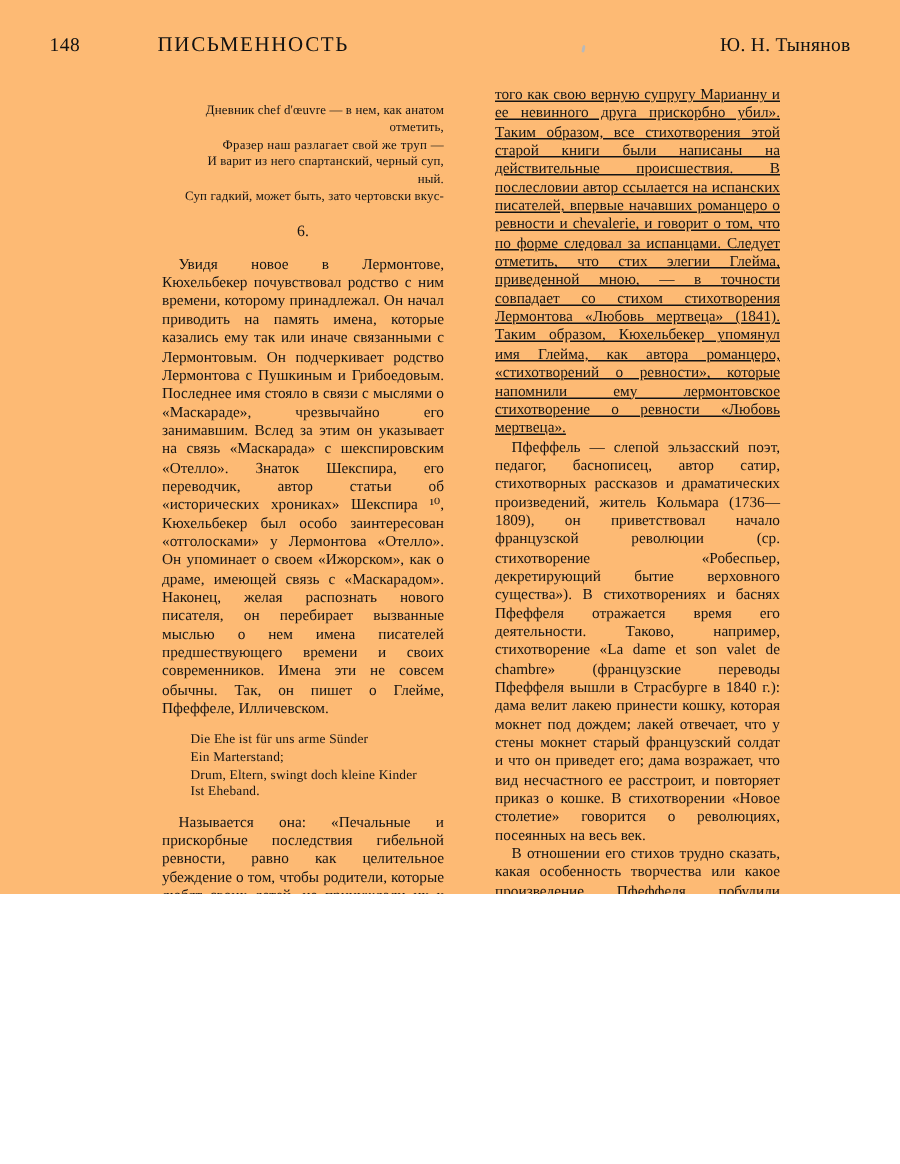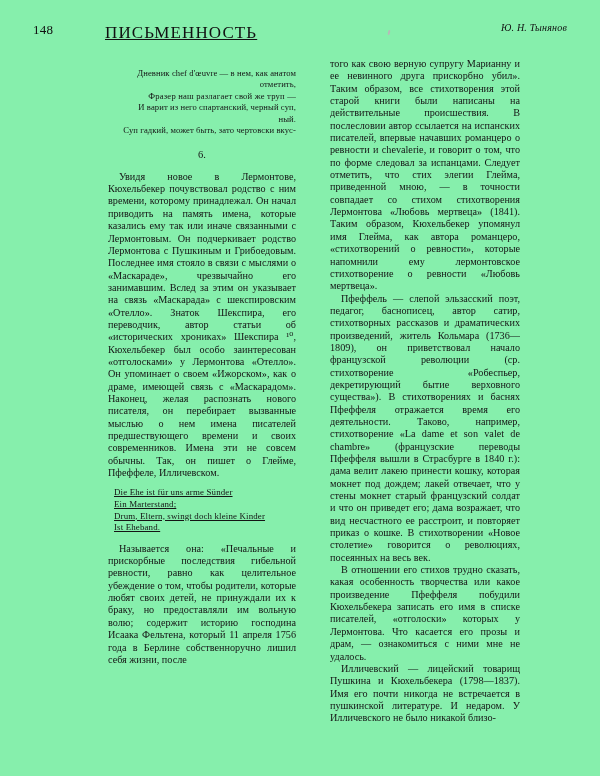--- a/index.html
+++ b/index.html
@@ -3,22 +3,22 @@
 <meta charset="utf-8">
 <style>
   html, body {
     margin: 0;
     padding: 0;
     background: #ffffff;
   }
   .page {
     position: relative;
     width: 600px;
-    height: 776px;
-    background: #86efac;
+    height: 596px;
+    background: #fdba74;
     overflow: hidden;
     font-family: "Liberation Serif", "DejaVu Serif", serif;
     color: #141414;
   }
 
   
   .runhead {
     position: absolute;
     top: 22px;
     left: 0;
@@ -30,31 +30,29 @@
     left: 33px;
     top: 0;
     font-size: 13px;
     letter-spacing: 0.3px;
     color: #111;
   }
   .runhead-center {
     position: absolute;
     left: 105px;
     top: 1px;
-    font-size: 17px;
+    font-size: 14px;
     letter-spacing: 1.1px;
     color: #111;
-    text-decoration: underline;
   }
   .runhead-right {
     position: absolute;
     right: 33px;
     top: 0px;
-    font-size: 10px;
-    font-style: italic;
+    font-size: 13px;
     letter-spacing: 0.2px;
     color: #111;
     white-space: nowrap;
     text-align: right;
   }
 
   
   .col {
     position: absolute;
     top: 56px;
@@ -65,21 +63,21 @@
     -webkit-hyphens: none;
     hyphens: none;
   }
   .col-left  { left: 108px; width: 188px; }
   .col-right { left: 330px; width: 190px; top: 58px; }
 
   .col p {
     margin: 0;
     text-indent: 11px;
   }
-  .col p.noind { text-indent: 0; }
+  .col p.noind { text-indent: 0; text-decoration: underline; }
 
   
   .epigraph {
     text-align: right;
     font-size: 8.6px;
     line-height: 11.4px;
     margin: 12px 0 10px 0;
     letter-spacing: 0.1px;
   }
   .epigraph .ln { display: block; white-space: nowrap; }
@@ -89,24 +87,23 @@
   .sectnum {
     text-align: center;
     font-size: 10.5px;
     margin: 13px 0 9px 0;
   }
 
   
   .verse {
     font-size: 8.9px;
     line-height: 11.6px;
-    margin: 8px 0 9px 0;
+    margin: 8px 0 9px 13px;
     padding-left: 6px;
     letter-spacing: 0.15px;
-    text-decoration: underline;
   }
   .verse .ln { display: block; white-space: nowrap; }
 
   
   .speck {
     position: absolute;
     left: 388px;
     top: 30px;
     width: 2px;
     height: 5px;

